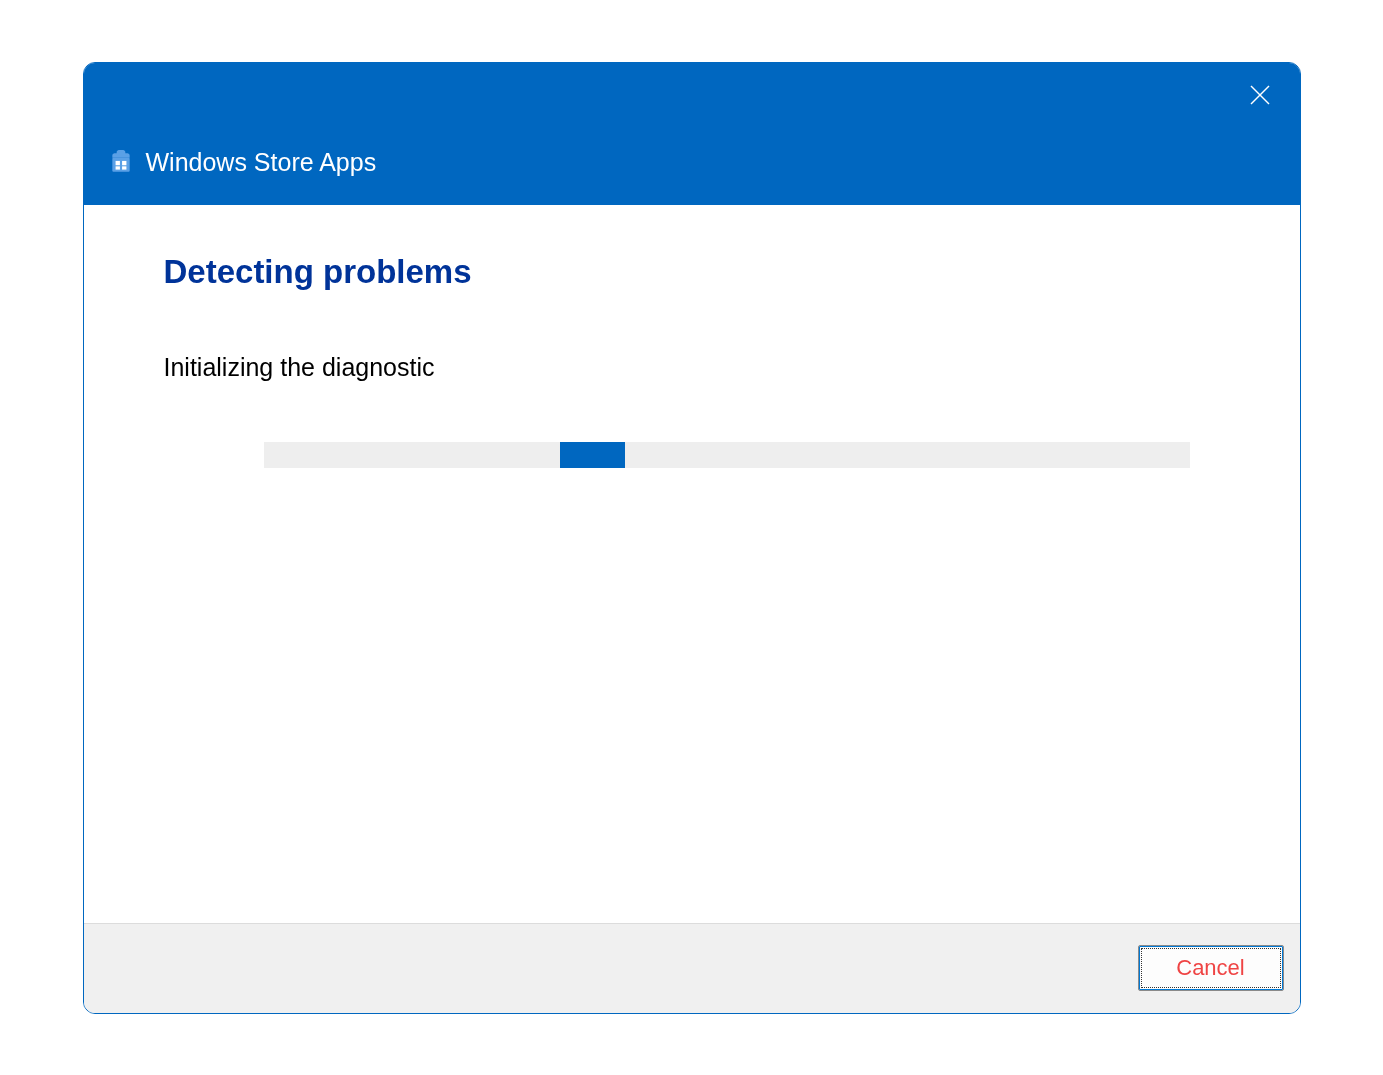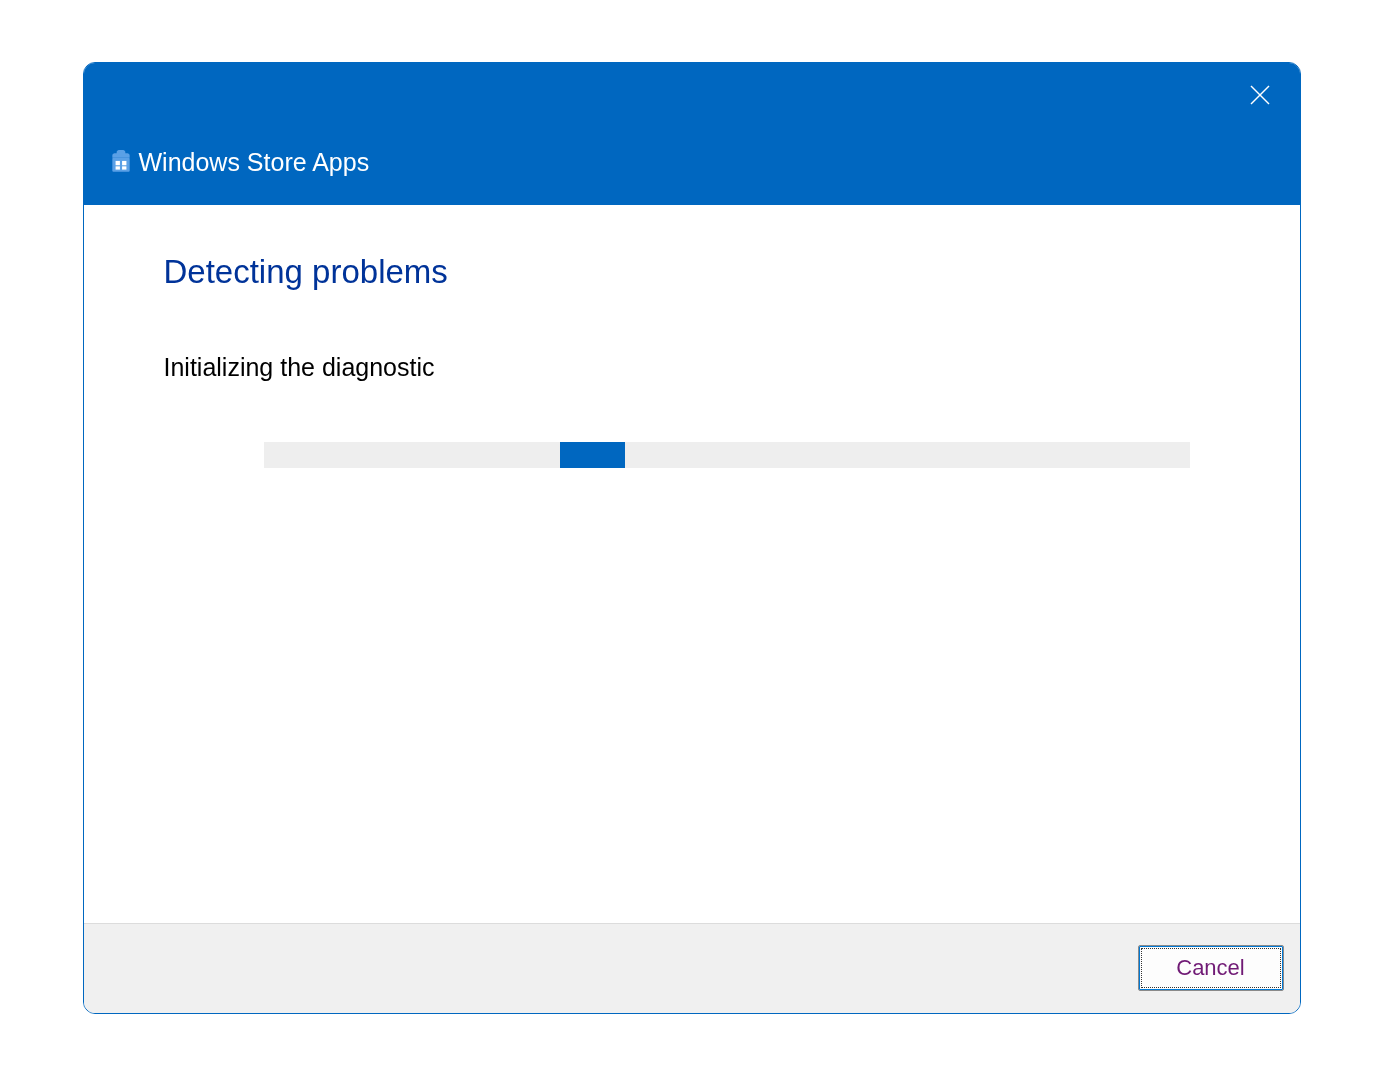--- a/index.html
+++ b/index.html
@@ -32,21 +32,21 @@
       height: 142px;
       position: relative;
       display: flex;
       align-items: flex-end;
       padding-left: 24px;
       padding-bottom: 28px;
     }
     .titlebar-content {
       display: flex;
       align-items: center;
-      gap: 5px;
+      gap: 12px;
       justify-content: flex-end;
     }
     .store-icon {
       width: 26px;
       height: 26px;
       display: flex;
       align-items: center;
       justify-content: center;
     }
     .titlebar-title {
@@ -72,21 +72,21 @@
       stroke-width: 1.5;
     }
     .content {
       flex: 1;
       padding: 48px 80px 0 80px;
       background: #ffffff;
     }
     .heading {
       color: #003399;
       font-size: 33px;
-      font-weight: 400;
+      font-weight: 700;
       margin-bottom: 62px;
     }
     .status-text {
       color: #000000;
       font-size: 25px;
       font-weight: 400;
       margin-bottom: 60px;
     }
     .progress-container {
       margin-left: 100px;
@@ -114,21 +114,21 @@
     }
     .cancel-btn {
       width: 146px;
       height: 46px;
       background: #fdfdfd;
       border: 1px solid #8a8a8a;
       outline: 1px dotted #333333;
       outline-offset: -4px;
       font-size: 22px;
       font-family: inherit;
-      color: #701a75;
+      color: #ef4444;
       cursor: pointer;
       border-radius: 2px;
       box-shadow: 0 0 0 1px #0078d4 inset;
     }
   </style>
 </head>
 <body>
 
 <div class="dialog">
 

